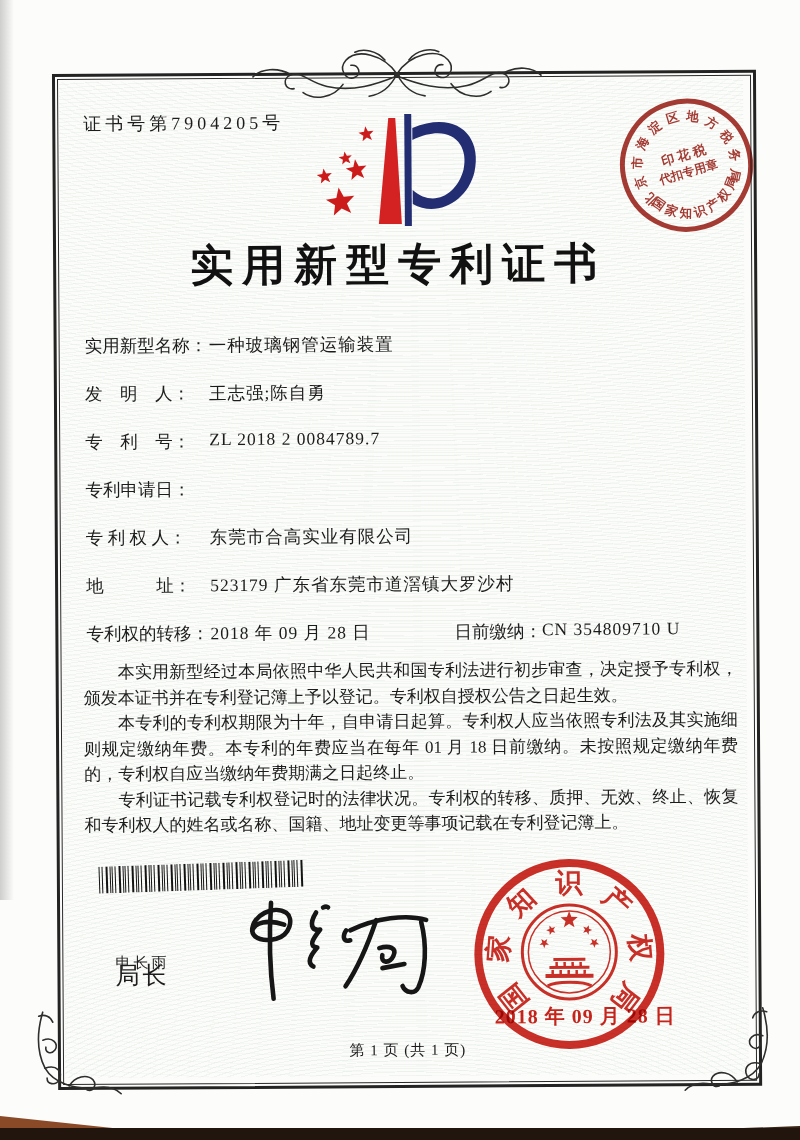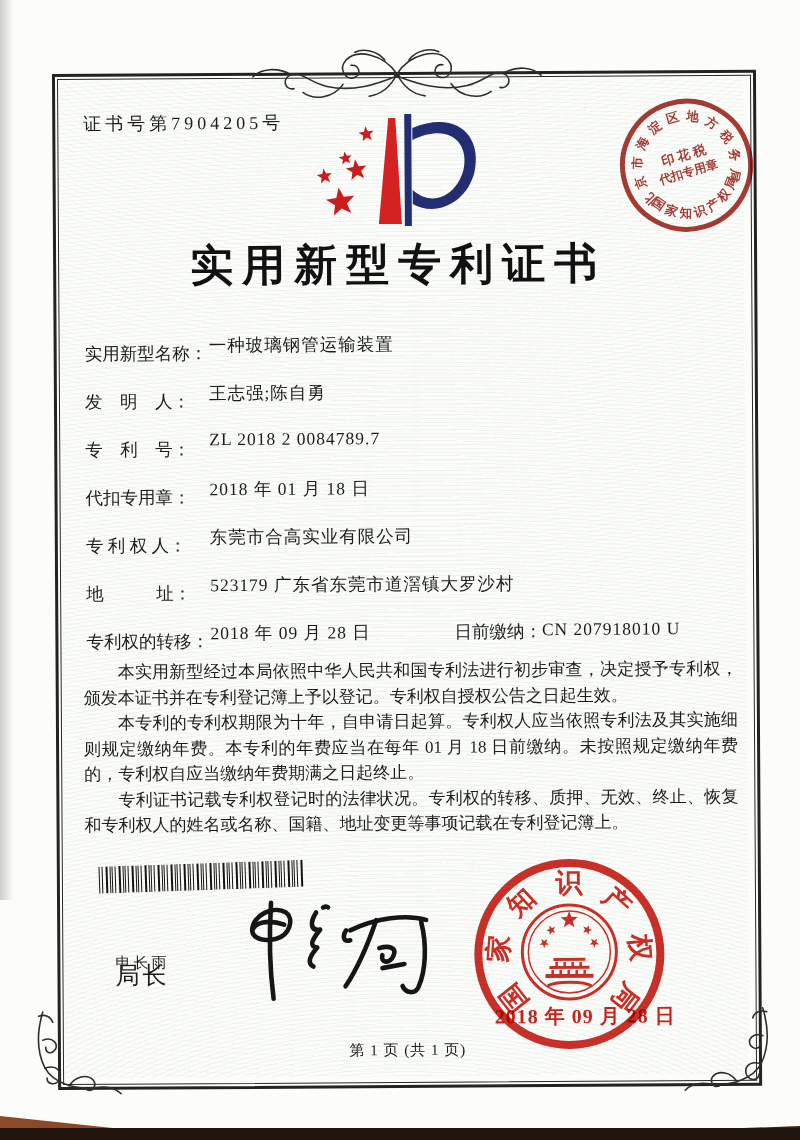--- a/index.html
+++ b/index.html
@@ -26,21 +26,21 @@
         rgba(140,185,155,.10) 0 2px, rgba(255,255,255,0) 2px 8px),
       repeating-radial-gradient(ellipse 900px 500px at 50% -15%,
         rgba(140,185,155,.06) 0 2px, rgba(255,255,255,0) 2px 9px);
     pointer-events:none;}
   .cert-no{position:absolute;left:86px;top:110px;font-size:18px;letter-spacing:4px;}
   .title{position:absolute;left:0;top:236px;width:800px;text-align:center;
     font-size:43px;font-weight:bold;letter-spacing:9px;color:#111;}
   .logo{position:absolute;left:303px;top:102px;width:194px;height:128px;}
   .fields{position:absolute;left:86px;top:332px;width:652px;font-size:17.5px;}
   .frow{display:flex;align-items:flex-start;height:48px;}
-  .flabel{flex:0 0 124px;white-space:pre;margin-top:8px;}
+  .flabel{flex:0 0 124px;white-space:pre;}
   .fvalue{letter-spacing:1px;}
   .grant-row{position:relative;height:48px;}
   .grant-left{position:absolute;left:0;top:0;display:flex;}
   .grant-right{position:absolute;left:368px;top:0;display:flex;}
   .body-text{position:absolute;left:83px;top:658px;width:654px;font-size:17px;
     line-height:25.5px;text-align:justify;}
   .body-text p{margin:0;text-indent:2em;}
   .barcode{position:absolute;left:95px;top:862px;width:212px;height:27px;
     transform:rotate(-1.6deg);}
   .sign-title{position:absolute;left:113px;top:914px;font-size:24px;letter-spacing:3px;margin-top:44px;}
@@ -139,39 +139,38 @@
     </div>
     <div class="frow">
       <span class="flabel">发　明　人：</span>
       <span class="fvalue">王志强;陈自勇</span>
     </div>
     <div class="frow">
       <span class="flabel">专　利　号：</span>
       <span class="fvalue">ZL 2018 2 0084789.7</span>
     </div>
     <div class="frow">
-      <span class="flabel">代扣专用章：</span>
-      <span class="fvalue">2018 年 01 月 18 日</span>
+      <span class="flabel">专利申请日：</span>
     </div>
     <div class="frow">
       <span class="flabel">专 利 权 人：</span>
       <span class="fvalue">东莞市合高实业有限公司</span>
     </div>
     <div class="frow">
       <span class="flabel">地　　　址：</span>
       <span class="fvalue">523179 广东省东莞市道滘镇大罗沙村</span>
     </div>
     <div class="grant-row">
       <div class="grant-left">
         <span class="flabel">专利权的转移：</span>
         <span class="fvalue">2018 年 09 月 28 日</span>
       </div>
       <div class="grant-right">
         <span>日前缴纳：</span>
-        <span class="fvalue">CN 207918010 U</span>
+        <span class="fvalue">CN 354809710 U</span>
       </div>
     </div>
   </div>
 
   <div class="body-text">
     <p>本实用新型经过本局依照中华人民共和国专利法进行初步审查，决定授予专利权，颁发本证书并在专利登记簿上予以登记。专利权自授权公告之日起生效。</p>
     <p>本专利的专利权期限为十年，自申请日起算。专利权人应当依照专利法及其实施细则规定缴纳年费。本专利的年费应当在每年 01 月 18 日前缴纳。未按照规定缴纳年费的，专利权自应当缴纳年费期满之日起终止。</p>
     <p>专利证书记载专利权登记时的法律状况。专利权的转移、质押、无效、终止、恢复和专利权人的姓名或名称、国籍、地址变更等事项记载在专利登记簿上。</p>
   </div>
 

